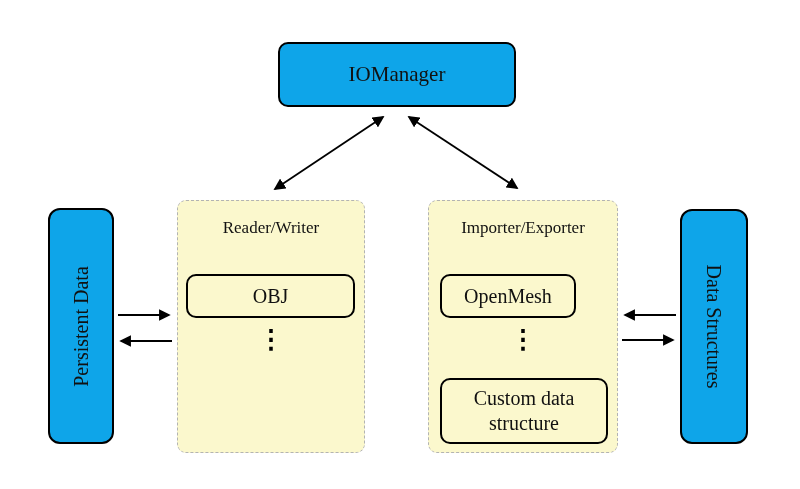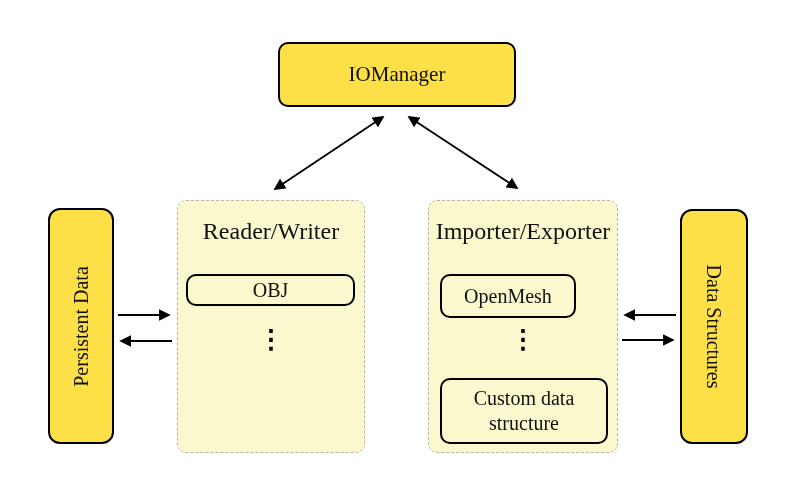--- a/index.html
+++ b/index.html
@@ -24,21 +24,21 @@
     height: 489px;
   }
   .node {
     position: absolute;
     box-sizing: border-box;
     display: flex;
     align-items: center;
     justify-content: center;
     border: 2.5px solid #000000;
     border-radius: 10px;
-    background: #fde047;
+    background: #0ea5e9;
     font-size: 20px;
     text-align: center;
     line-height: 25px;
   }
   .root-node {
     left: 278px;
     top: 42px;
     width: 238px;
     height: 65px;
     font-size: 21px;
@@ -49,28 +49,28 @@
     border: 1.6px dashed #b3b3b3;
     border-radius: 9px;
     background: #fbf8cd;
   }
   .group-left  { left: 177px; top: 200px; width: 188px; height: 253px; }
   .group-right { left: 428px; top: 200px; width: 190px; height: 253px; }
   .group-title {
     position: absolute;
     box-sizing: border-box;
     text-align: center;
-    font-size: 24px;
+    font-size: 17px;
   }
   .group-title-left  { left: 177px; top: 218px; width: 188px; }
   .group-title-right { left: 428px; top: 218px; width: 190px; }
   .sub-node {
     background: #fbf8cd;
   }
-  .obj-node      { left: 186px; top: 274px; width: 169px; height: 32px; }
+  .obj-node      { left: 186px; top: 274px; width: 169px; height: 44px; }
   .customf-node  { left: 186px; top: 378px; width: 169px; height: 57px; }
   .openmesh-node { left: 440px; top: 274px; width: 136px; height: 44px; }
   .customd-node  { left: 440px; top: 378px; width: 168px; height: 66px; }
   .dots {
     position: absolute;
     text-align: center;
     font-size: 26px;
     line-height: 13px;
     font-weight: bold;
     color: #000000;

